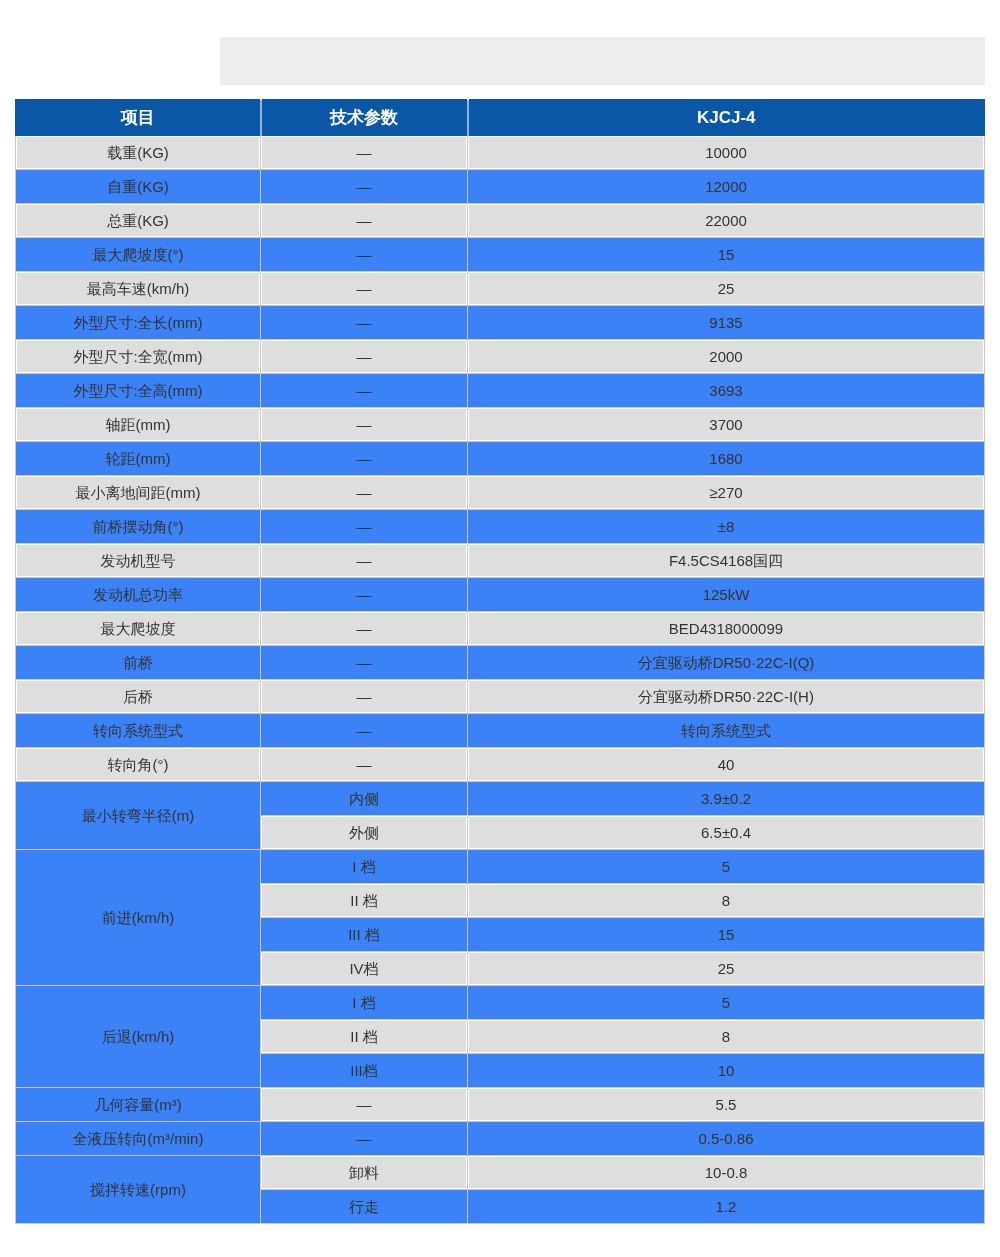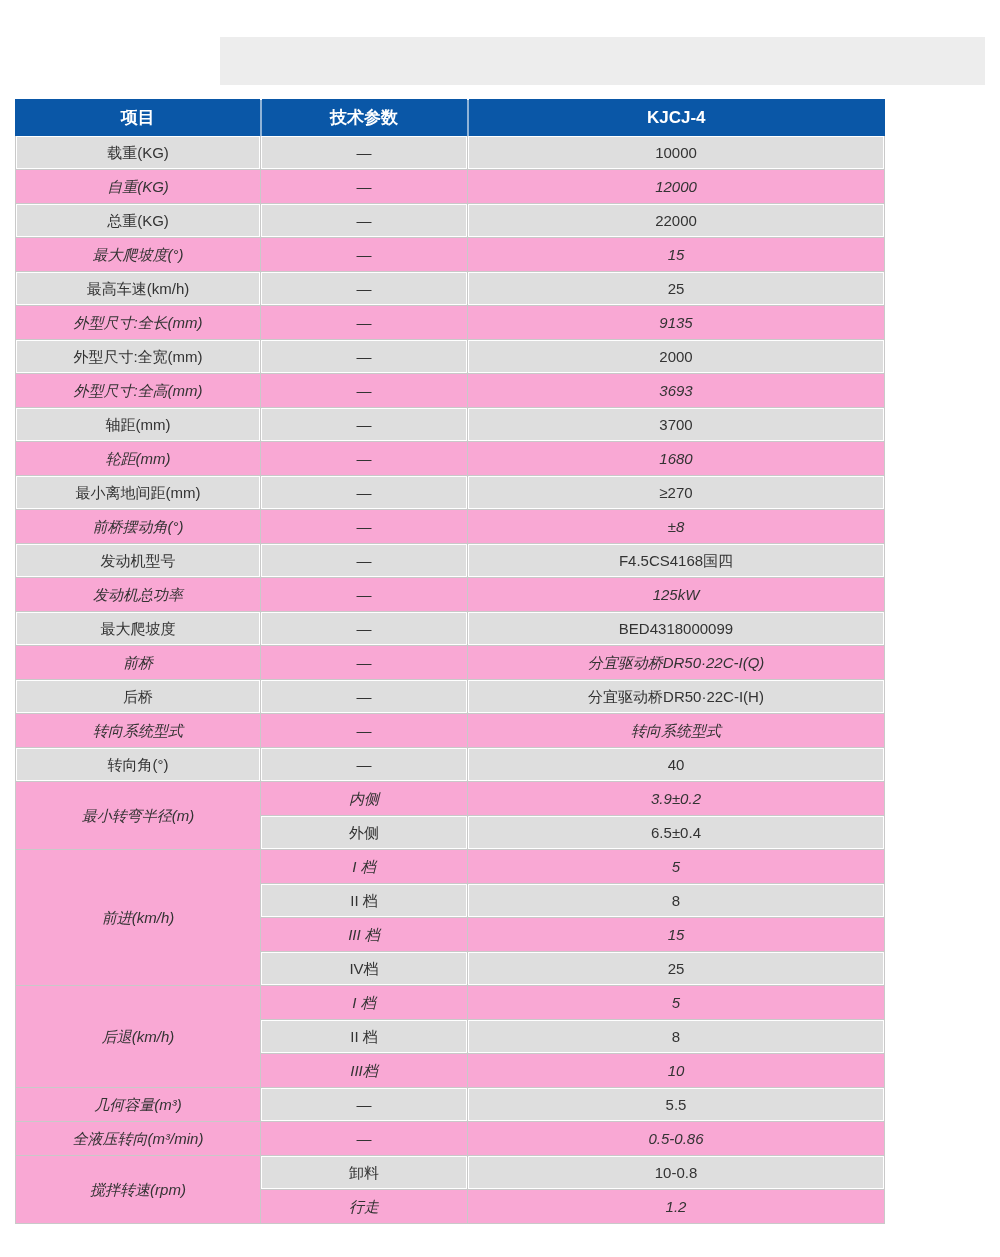--- a/index.html
+++ b/index.html
@@ -29,41 +29,41 @@
     border-radius:8px;
     display:flex;align-items:center;justify-content:center;gap:13px;
   }
   .title-text{
     color:#ffffff;font-size:23px;font-weight:bold;letter-spacing:3px;
     white-space:nowrap;
   }
   .title-icon{display:block;}
   
   .spec-table{
-    width:870px;margin:14px 15px 0 15px;
+    width:970px;margin:14px 15px 0 15px;
     border-collapse:collapse;table-layout:fixed;
   }
   .spec-table th{
     background:var(--accent-blue);
     color:#ffffff;font-size:17px;font-weight:bold;
     height:36px;text-align:center;
     border:1px solid var(--accent-blue);
     border-left:2px solid rgba(255,255,255,0.55);
     padding:0 4px;
   }
   .spec-table th:first-child{border-left:1px solid var(--accent-blue);}
   .spec-table td{
     height:34px;text-align:center;vertical-align:middle;
     font-size:15px;line-height:1.2;
     border:1px solid var(--border);
     padding:0 6px;
     white-space:nowrap;overflow:hidden;
   }
   .bg-gray{background:var(--row-alt);box-shadow:inset 0 0 0 1px #ffffff;}
-  .bg-white{background:#f9a8d4;font-style:italic;}
+  .bg-white{background:#3b82f6;}
 </style>
 </head>
 <body>
 
 <div class="top">
   <div class="top-bar"></div>
 </div>
 
 <table class="spec-table">
   <colgroup>

